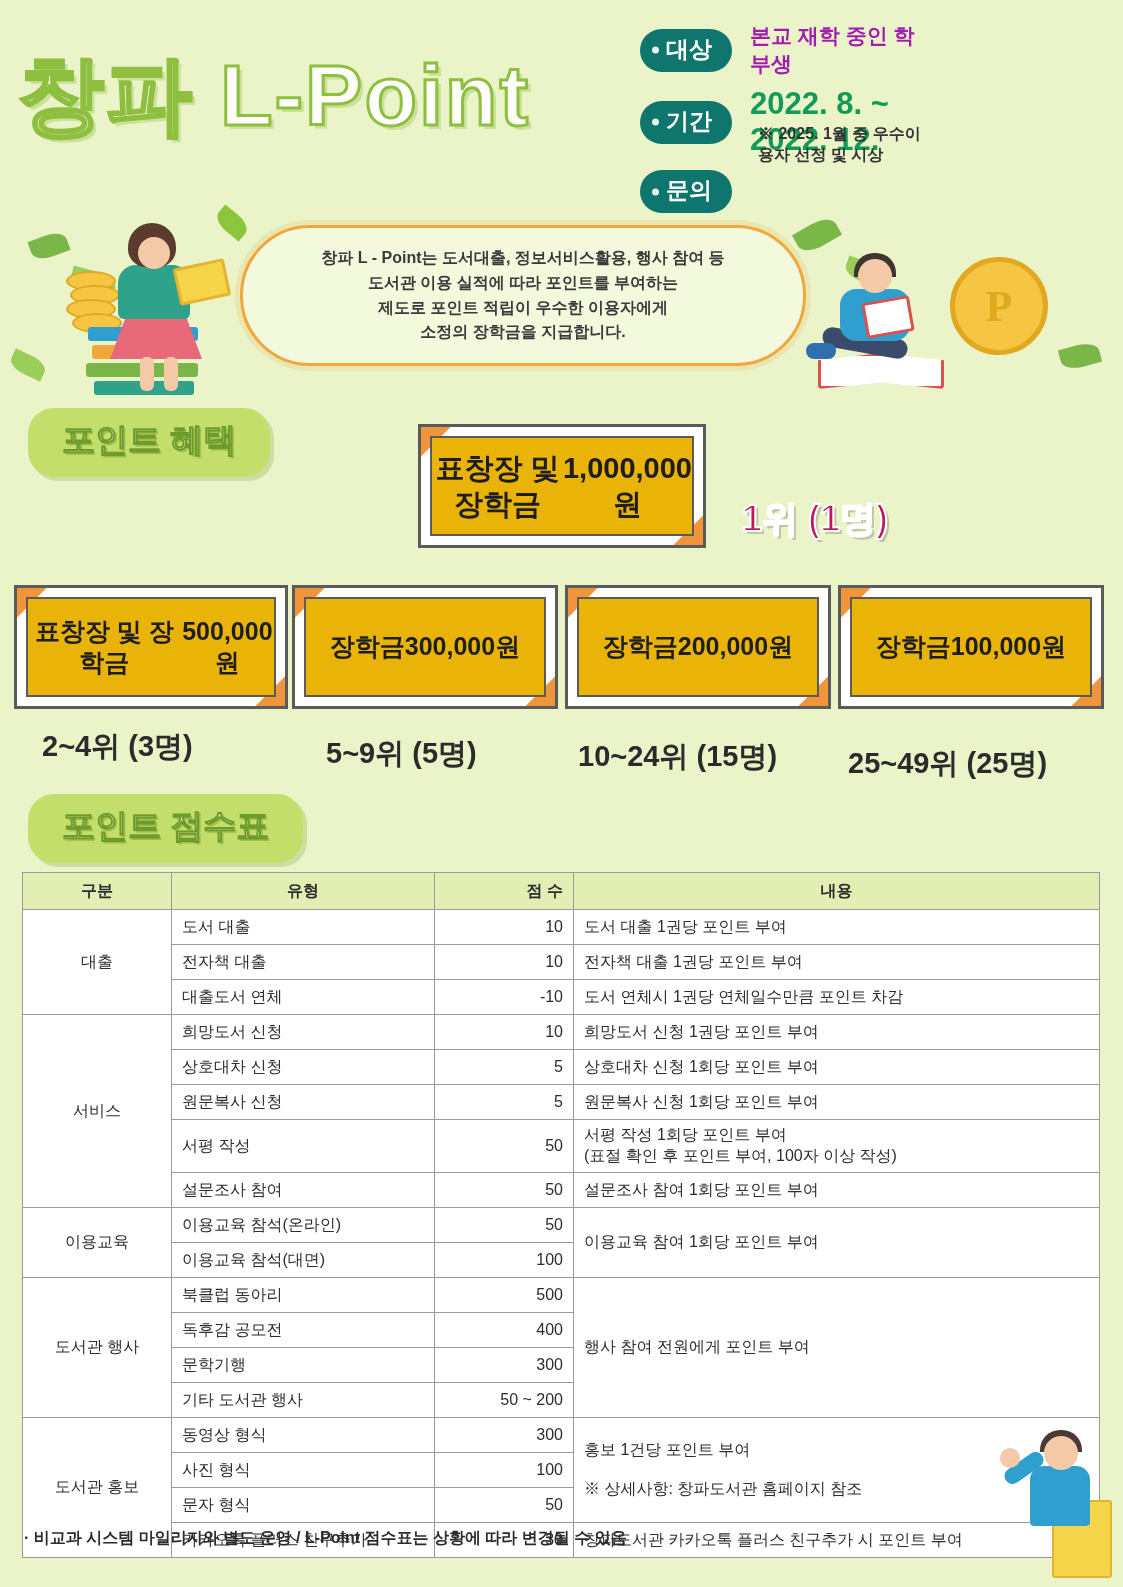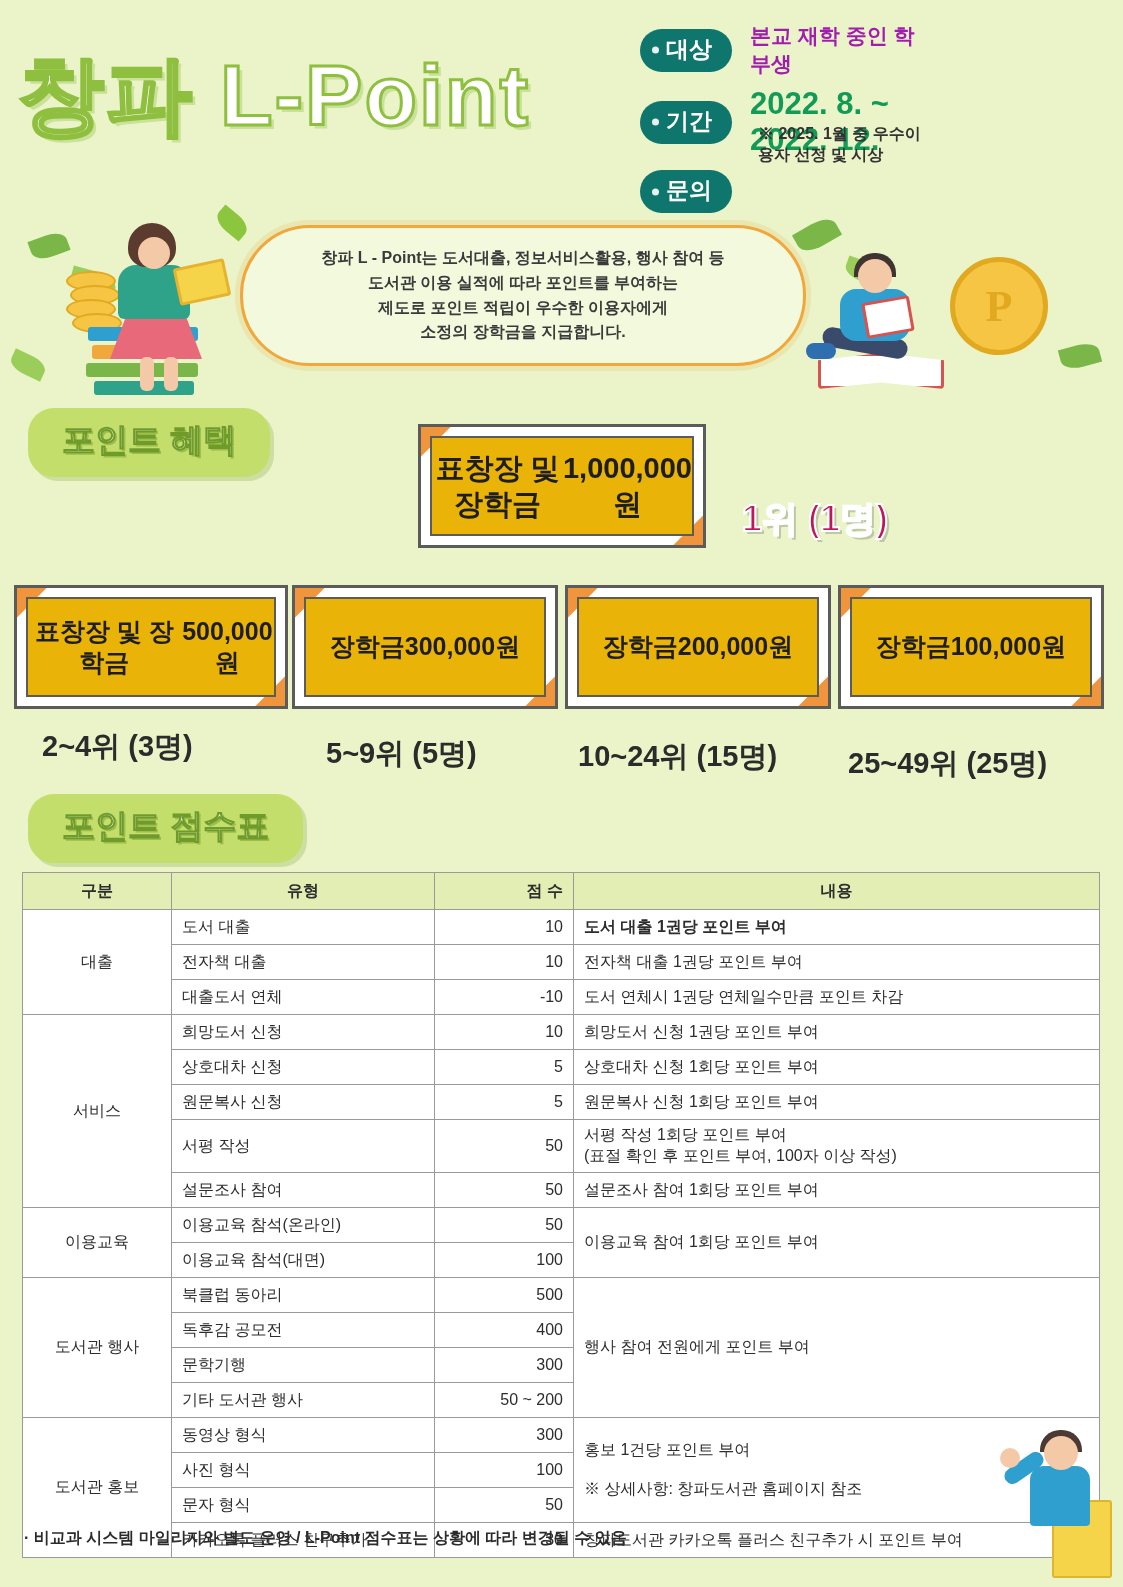--- a/index.html
+++ b/index.html
@@ -327,21 +327,21 @@
       <th class="c-type">유형</th>
       <th class="c-score">점 수</th>
       <th class="c-desc">내용</th>
     </tr>
   </thead>
   <tbody>
       <tr>
         <td class="c-group" rowspan="3">대출</td>
         <td class="c-type">도서 대출</td>
         <td class="c-score">10</td>
-        <td class="c-desc" style="white-space: pre-line; font-weight: bold;">도서 대출 1권당 포인트 부여</td>
+        <td class="c-desc" style="white-space: pre-line;">도서 대출 1권당 포인트 부여</td>
       </tr>
       <tr>
         <td class="c-type">전자책 대출</td>
         <td class="c-score">10</td>
         <td class="c-desc" style="white-space: pre-line;">전자책 대출 1권당 포인트 부여</td>
       </tr>
       <tr>
         <td class="c-type">대출도서 연체</td>
         <td class="c-score">-10</td>
         <td class="c-desc" style="white-space: pre-line;">도서 연체시 1권당 연체일수만큼 포인트 차감</td>

